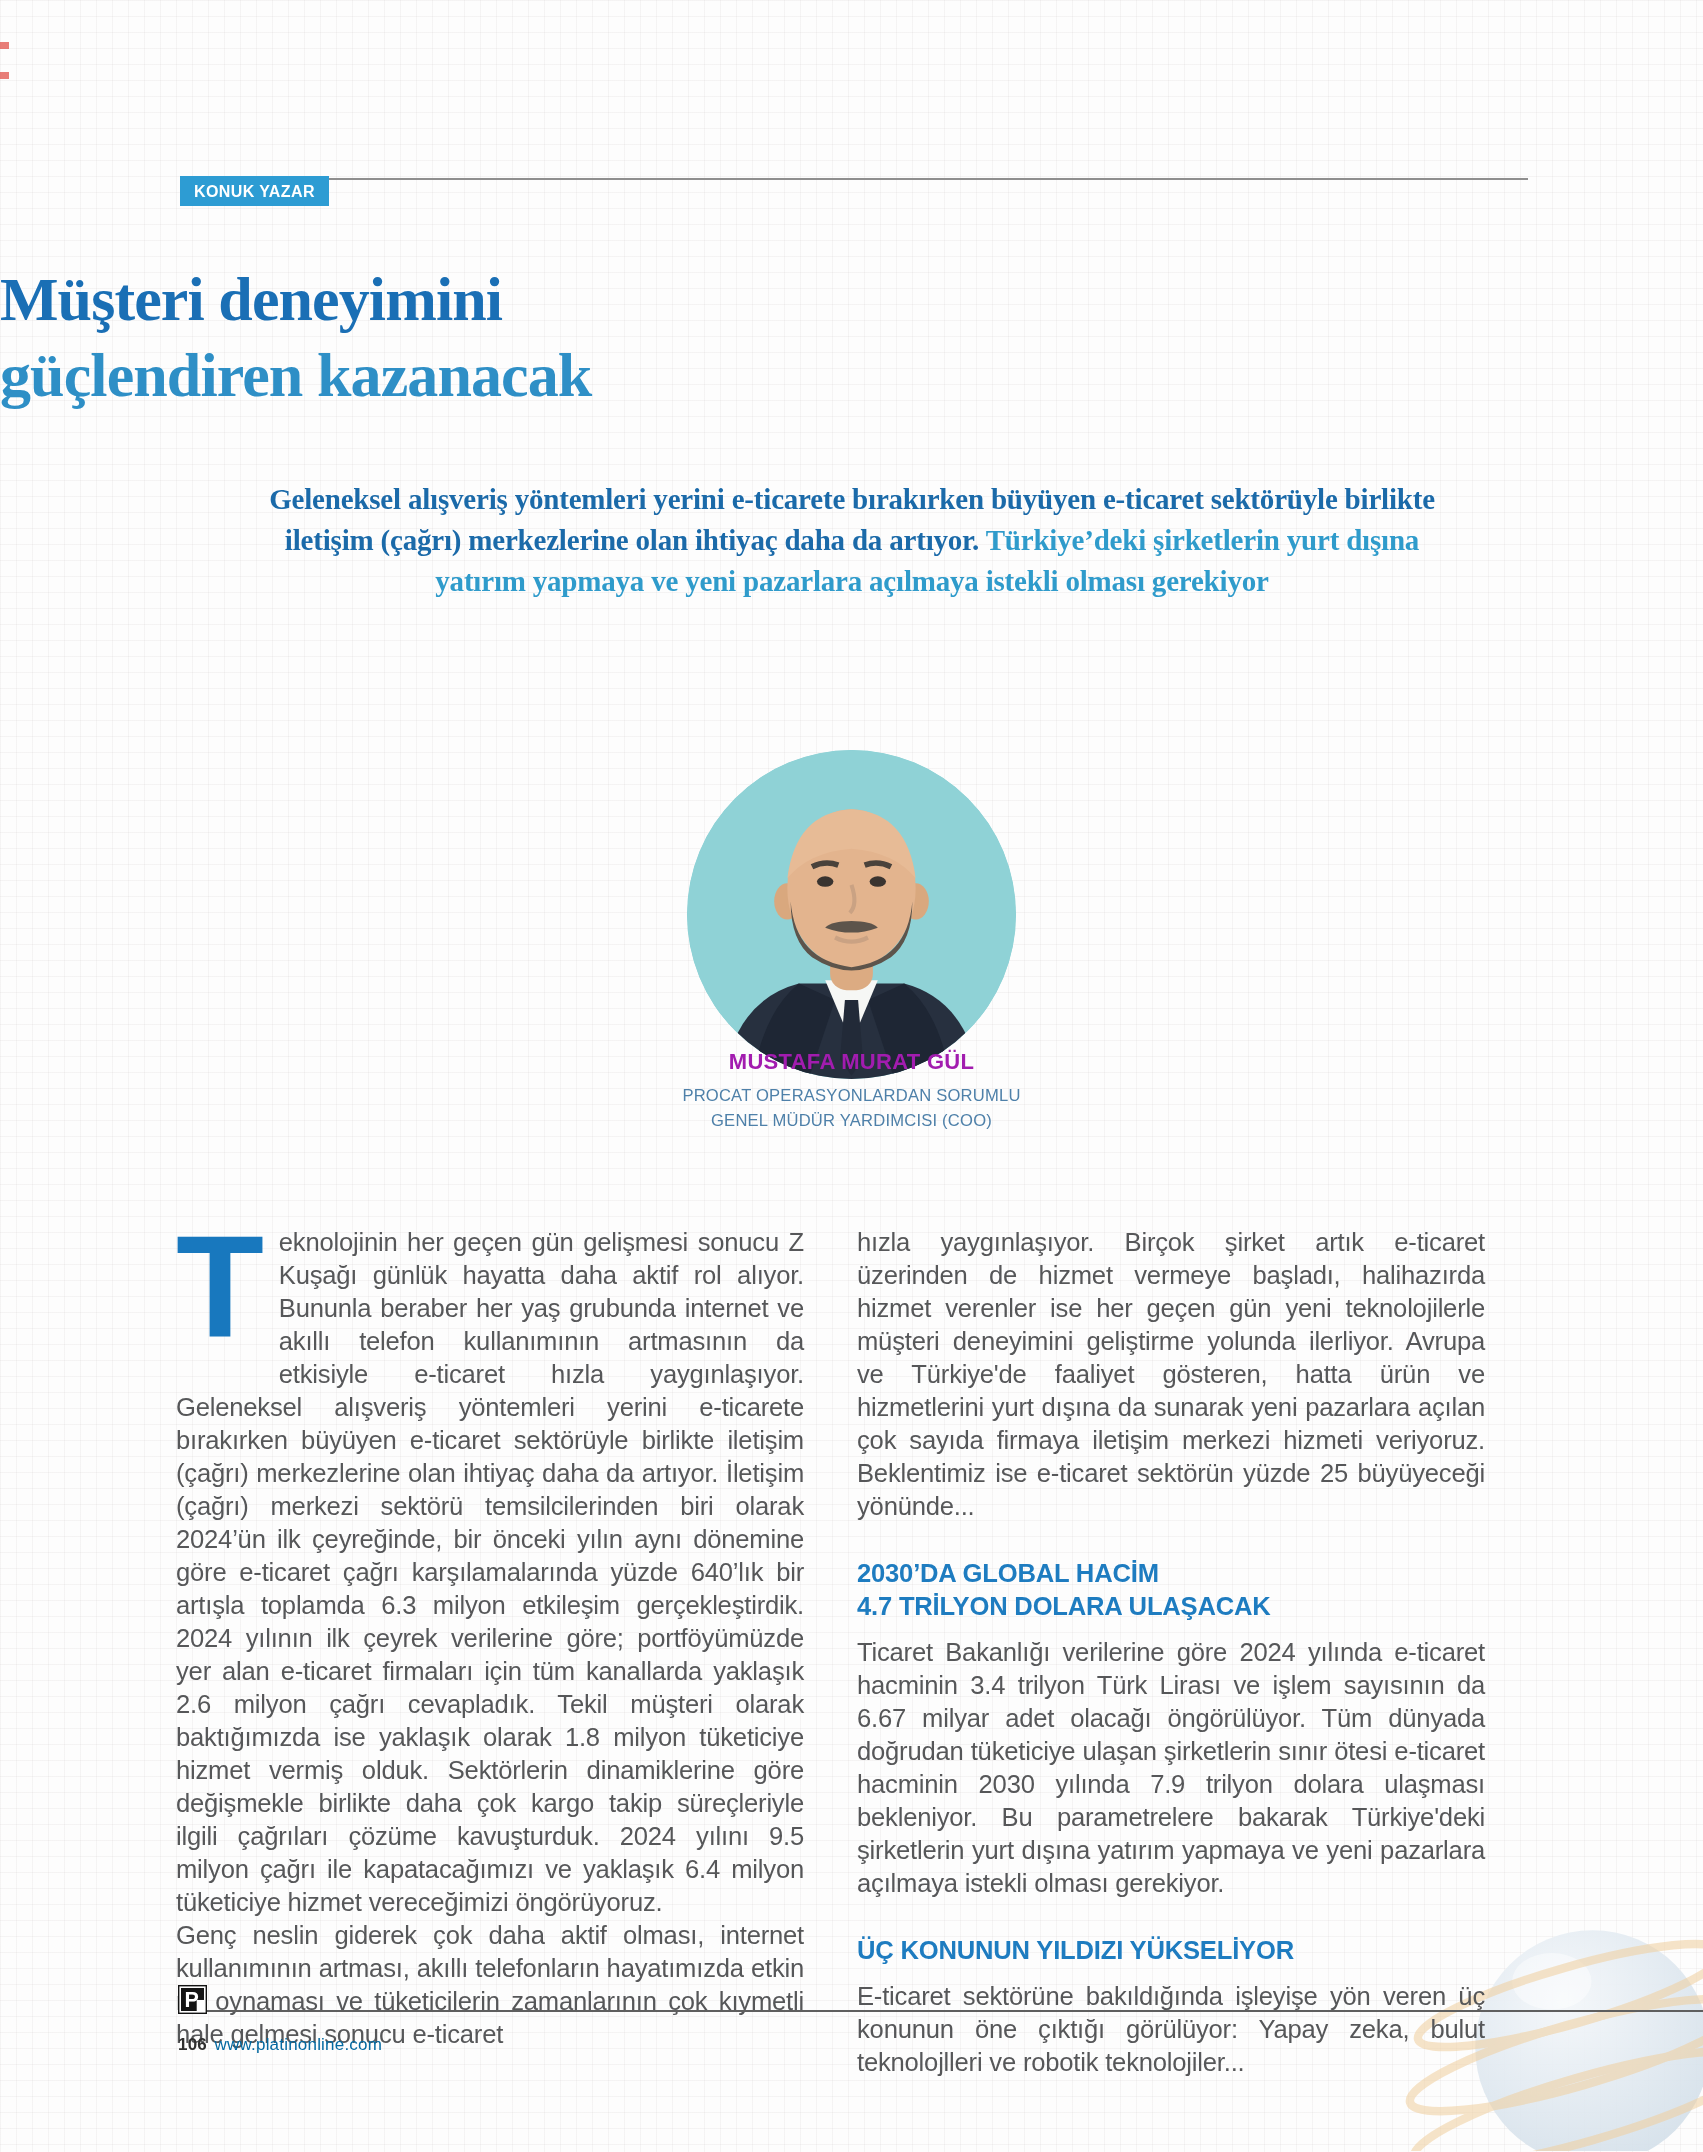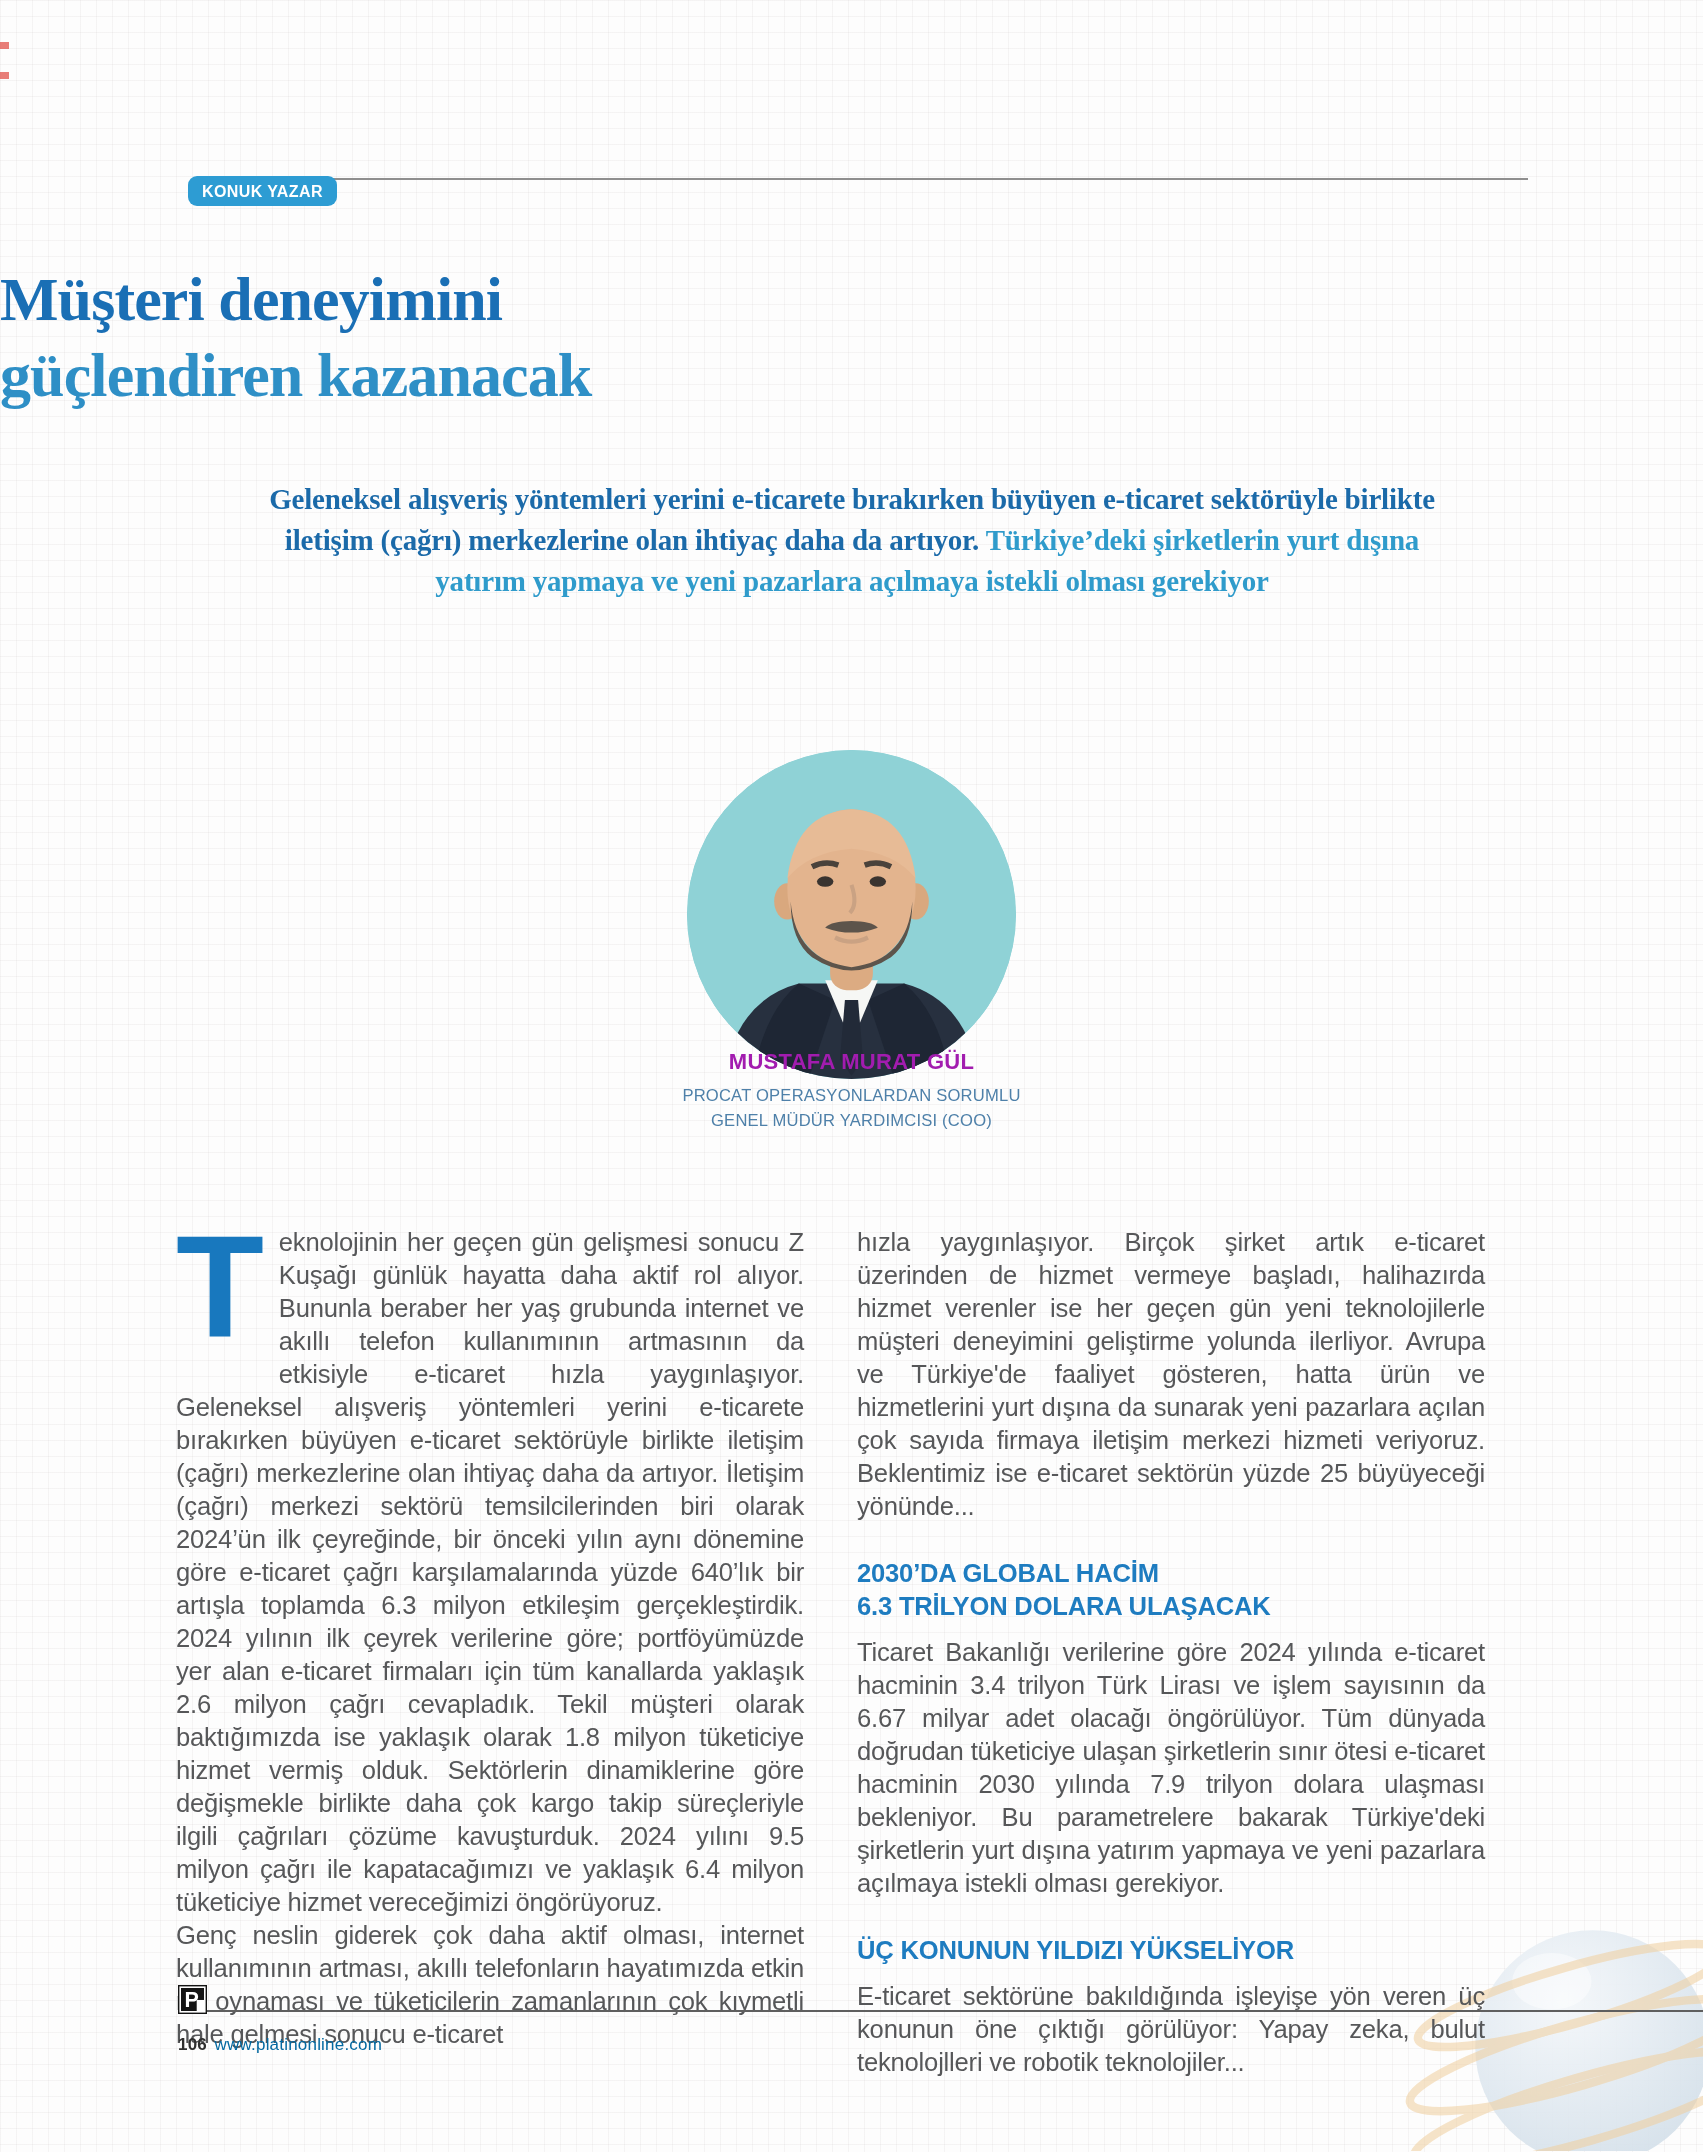--- a/index.html
+++ b/index.html
@@ -10,22 +10,22 @@
       linear-gradient(to right, rgba(214,208,208,0.20) 0.9px, transparent 0.9px),
       linear-gradient(to bottom, rgba(214,208,208,0.20) 0.9px, transparent 0.9px);
     background-size:16px 16px;
     font-family:"Liberation Sans", sans-serif;
     -webkit-font-smoothing:antialiased;
   }
   .print-mark{position:absolute;left:0;width:8.5px;height:6.6px;background:#e0524b;opacity:.75;}
   .mark1{top:42px;} .mark2{top:72px;}
 
   .badge{
-    position:absolute;left:188px;top:176px;background:#2d9cd3;color:#ffffff;
-    font-size:16px;font-weight:bold;letter-spacing:0.4px;padding:6.6px 14px 5.7px 14px;z-index:3;border-radius:9px;
+    position:absolute;left:180px;top:176px;background:#2d9cd3;color:#ffffff;
+    font-size:16px;font-weight:bold;letter-spacing:0.4px;padding:6.6px 14px 5.7px 14px;z-index:3;
   }
   .badge-rule{position:absolute;left:320px;top:178px;width:1208px;height:1.9px;background:#8f8f8f;z-index:2;}
 
   .title{
     position:absolute;top:261px;left:0;width:100%;z-index:2;
     font-family:"Liberation Serif", serif;font-weight:bold;font-size:62px;line-height:76px;letter-spacing:-0.9px;
   }
   .title .line1{color:#1a6fb5;}
   .title .line2{color:#2e8fc6;}
 
@@ -131,21 +131,21 @@
   <div class="col">
     <p>
       <span class="dropcap">T</span><span>eknolojinin her geçen gün gelişmesi sonucu Z Kuşağı günlük hayatta daha aktif rol alıyor. Bununla beraber her yaş grubunda internet ve akıllı telefon kullanımının artmasının da etkisiyle e-ticaret hızla yaygınlaşıyor. Geleneksel alışveriş yöntemleri yerini e-ticarete bırakırken büyüyen e-ticaret sektörüyle birlikte iletişim (çağrı) merkezlerine olan ihtiyaç daha da artıyor. İletişim (çağrı) merkezi sektörü temsilcilerinden biri olarak 2024’ün ilk çeyreğinde, bir önceki yılın aynı dönemine göre e-ticaret çağrı karşılamalarında yüzde 640’lık bir artışla toplamda 6.3 milyon etkileşim gerçekleştirdik. 2024 yılının ilk çeyrek verilerine göre; portföyümüzde yer alan e-ticaret firmaları için tüm kanallarda yaklaşık 2.6 milyon çağrı cevapladık. Tekil müşteri olarak baktığımızda ise yaklaşık olarak 1.8 milyon tüketiciye hizmet vermiş olduk. Sektörlerin dinamiklerine göre değişmekle birlikte daha çok kargo takip süreçleriyle ilgili çağrıları çözüme kavuşturduk. 2024 yılını 9.5 milyon çağrı ile kapatacağımızı ve yaklaşık 6.4 milyon tüketiciye hizmet vereceğimizi öngörüyoruz.</span>
     </p>
     <p>Genç neslin giderek çok daha aktif olması, internet kullanımının artması, akıllı telefonların hayatımızda etkin rol oynaması ve tüketicilerin zamanlarının çok kıymetli hale gelmesi sonucu e-ticaret</p>
   </div>
   <div class="col">
     <p>hızla yaygınlaşıyor. Birçok şirket artık e-ticaret üzerinden de hizmet vermeye başladı, halihazırda hizmet verenler ise her geçen gün yeni teknolojilerle müşteri deneyimini geliştirme yolunda ilerliyor. Avrupa ve Türkiye'de faaliyet gösteren, hatta ürün ve hizmetlerini yurt dışına da sunarak yeni pazarlara açılan çok sayıda firmaya iletişim merkezi hizmeti veriyoruz. Beklentimiz ise e-ticaret sektörün yüzde 25 büyüyeceği yönünde...</p>
     <h2 class="sec-heading">
       <div>2030’DA GLOBAL HACİM</div>
-      <div>6.3 TRİLYON DOLARA ULAŞACAK</div>
+      <div>4.7 TRİLYON DOLARA ULAŞACAK</div>
     </h2>
     <p>Ticaret Bakanlığı verilerine göre 2024 yılında e-ticaret hacminin 3.4 trilyon Türk Lirası ve işlem sayısının da 6.67 milyar adet olacağı öngörülüyor. Tüm dünyada doğrudan tüketiciye ulaşan şirketlerin sınır ötesi e-ticaret hacminin 2030 yılında 7.9 trilyon dolara ulaşması bekleniyor. Bu parametrelere bakarak Türkiye'deki şirketlerin yurt dışına yatırım yapmaya ve yeni pazarlara açılmaya istekli olması gerekiyor.</p>
     <h2 class="sec-heading">ÜÇ KONUNUN YILDIZI YÜKSELİYOR</h2>
     <p>E-ticaret sektörüne bakıldığında işleyişe yön veren üç konunun öne çıktığı görülüyor: Yapay zeka, bulut teknolojlleri ve robotik teknolojiler...</p>
   </div>
 </div>
 
 <div class="planet">
   <svg viewBox="0 0 345 300">
     <defs>

